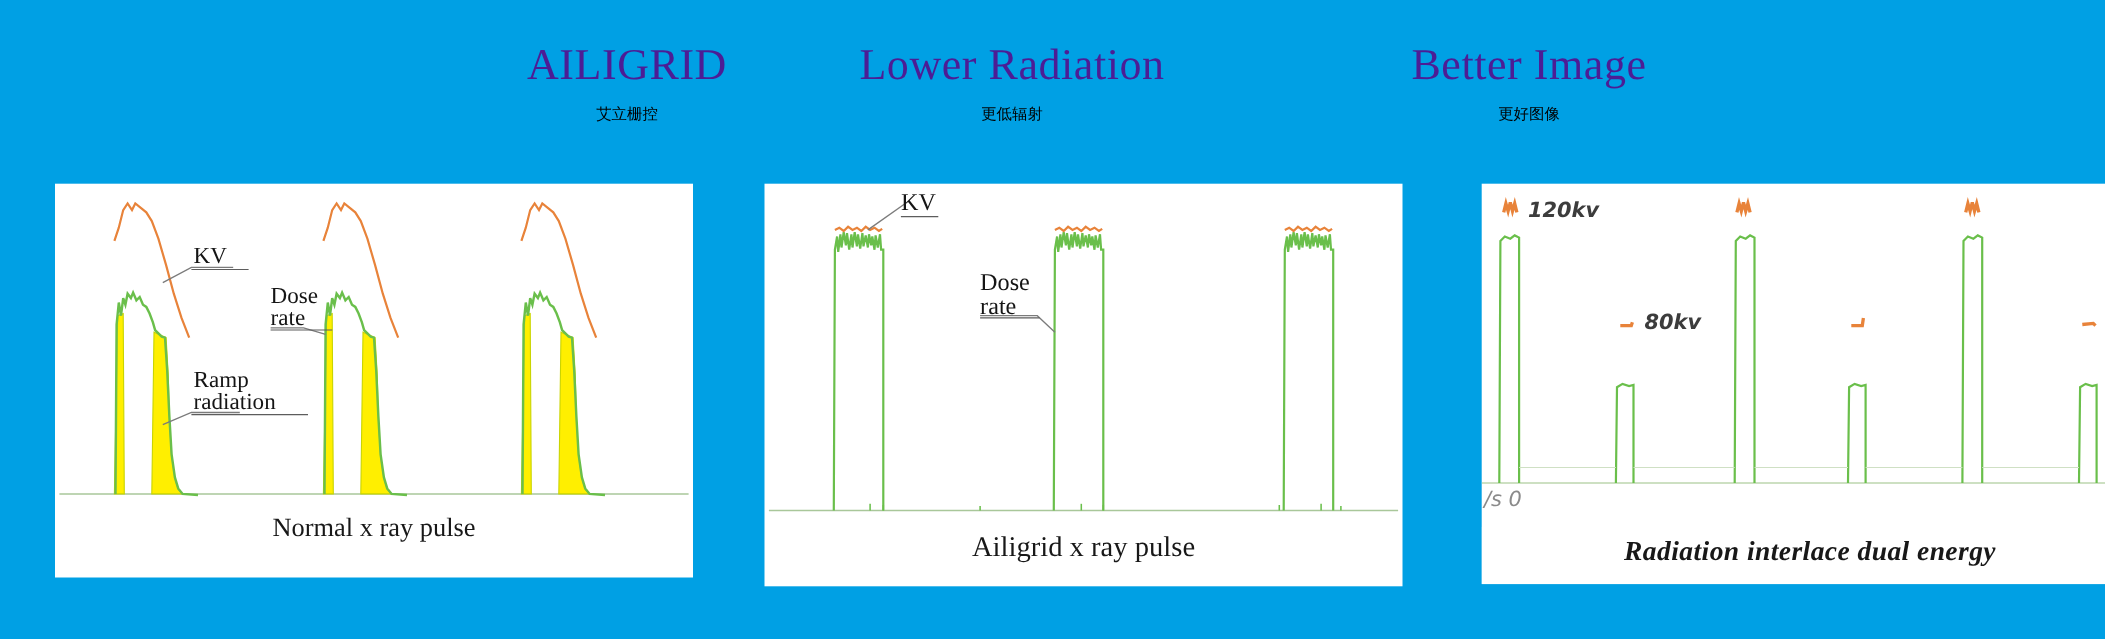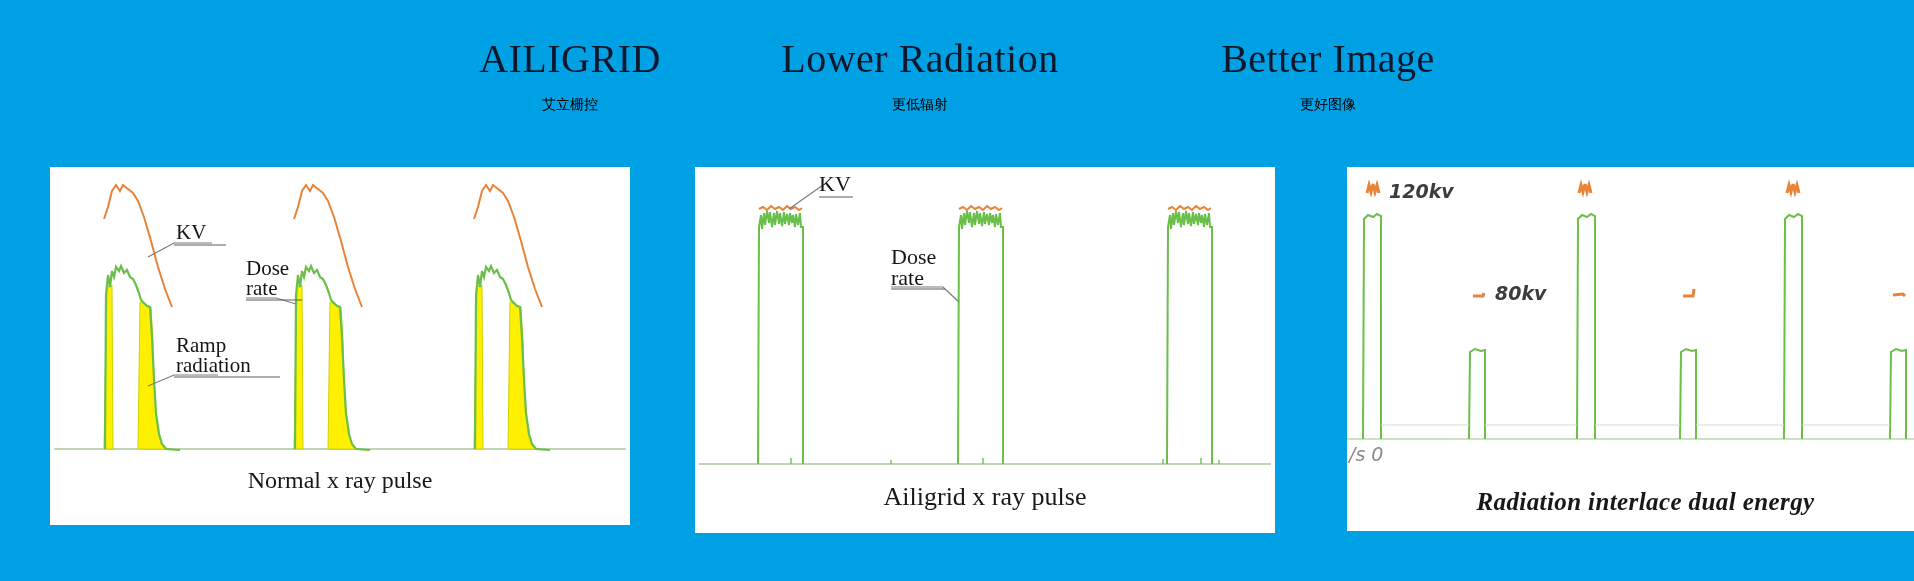--- a/index.html
+++ b/index.html
@@ -10,31 +10,31 @@
     overflow:hidden;
     position:relative;
   }
   
   #header{
     position:absolute;left:0;top:0;width:1914px;height:160px;
   }
   .hdr-block{position:absolute;text-align:center;}
   .hdr-en{
     font-family:"Liberation Serif", serif;
-    font-size:40px;color:#0f172a;letter-spacing:.5px;
+    font-size:40px;color:#4c1d95;letter-spacing:.5px;
     line-height:46px;white-space:nowrap;
   }
   .hdr-cn{
     font-family:Liberation Serif, serif;
     font-size:14px;color:#000000;line-height:30px;
     margin-top:8px;white-space:nowrap;
   }
   #hdr-b1{left:430px;top:36px;width:280px;}
   #hdr-b2{left:640px;top:36px;width:560px;text-align:center;}
-  #hdr-b3{left:1048px;top:36px;width:560px;}
+  #hdr-b3{left:1110px;top:36px;width:560px;}
 
   
   .panel{
     position:absolute;
     background:#ffffff;
     overflow:hidden;
     margin-left:40px;
   }
   #panel1{left:10px;top:167px;width:580px;height:358px;}
   #panel2{left:655px;top:167px;width:580px;height:366px;}

